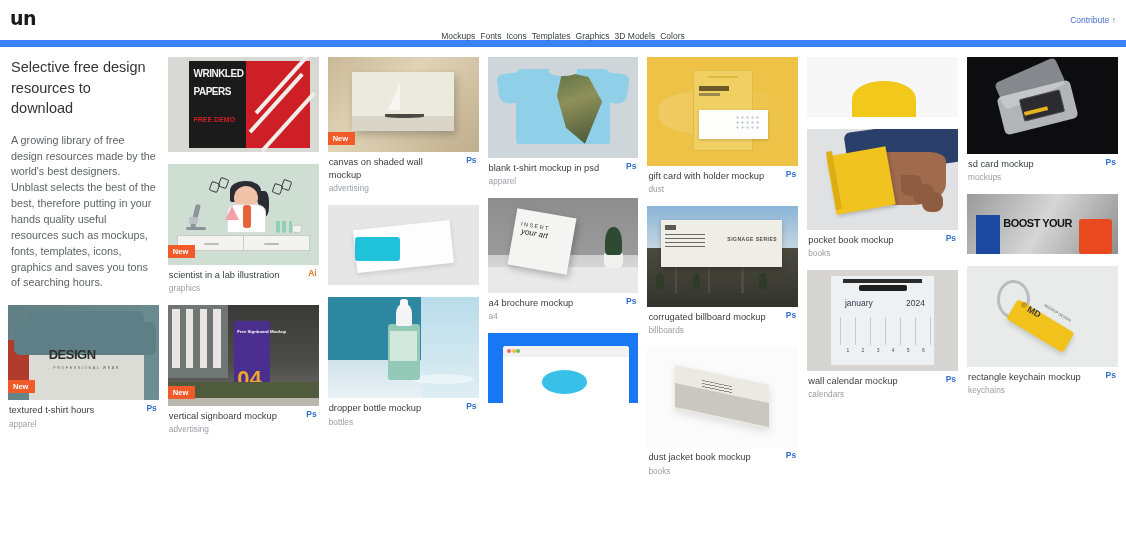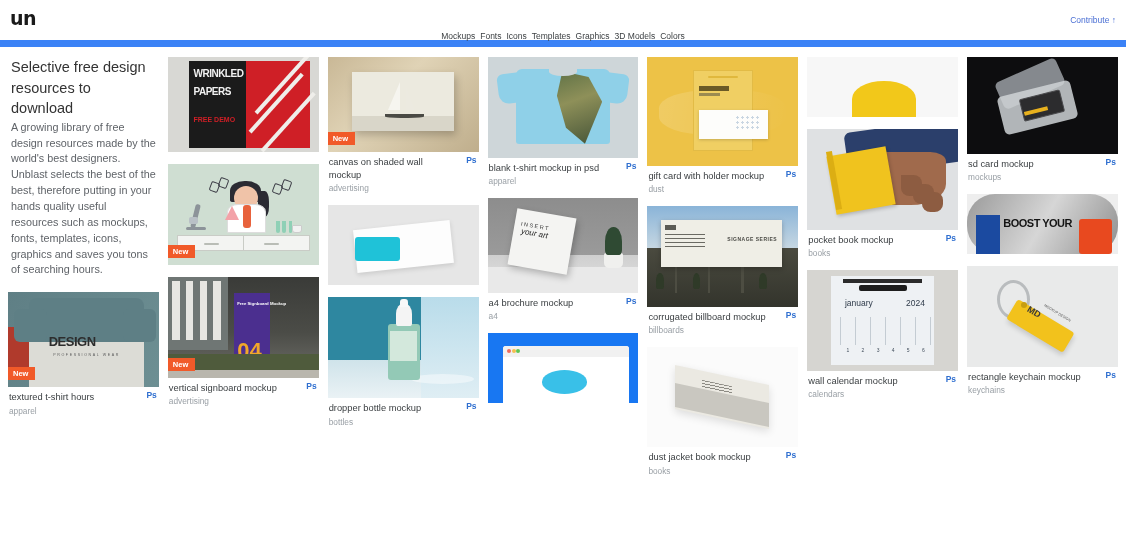--- a/index.html
+++ b/index.html
@@ -85,21 +85,21 @@
     padding-top: 10px;
     height: 477px;
   }
 
   .intro {
     break-inside: avoid;
     margin-bottom: 14px;
     padding: 0 3px;
   }
   .intro h1 {
-    margin: 0 0 1px 0;
+    margin: 0 0 14px 0;
     font-size: 14.5px;
     line-height: 1.42;
     font-weight: 400;
     color: #333;
   }
   .intro p {
     margin: 0;
     font-size: 10.8px;
     line-height: 1.47;
     color: #5f6368;
@@ -297,21 +297,21 @@
   .wp-slash { position: absolute; background: #efeeea; width: 52%; height: 4%; transform: rotate(-48deg); }
 
   
   .br-bg { background: #1877f2; }
   .br-win { left: 10%; top: 18%; right: 6%; bottom: 0; background: #fff; border-radius: 3px 3px 0 0; }
   .br-bar { left: 10%; top: 18%; right: 6%; height: 16%; background: #f1f1f1; border-radius: 3px 3px 0 0; }
   .br-dot { width: 4px; height: 4px; border-radius: 50%; top: 22%; }
   .br-blob { left: 36%; top: 52%; width: 30%; height: 34%; background: #39c0e8; border-radius: 50%; }
 
   
-  .bc-bg { background: linear-gradient(120deg,#9a9a9a,#d6d6d6 50%,#8e8e8e); border-radius: 28px; }
+  .bc-bg { background: linear-gradient(120deg,#9a9a9a,#d6d6d6 50%,#8e8e8e); }
   .bc-blue { left: 6%; top: 34%; width: 16%; height: 66%; background: #1b4aa0; }
   .bc-t { left: 24%; top: 40%; font-size: 11px; font-weight: 700; color: #141414; line-height: 1; letter-spacing: -0.5px; }
   .bc-or { right: 4%; top: 42%; width: 22%; height: 58%; background: #e8491f; border-radius: 3px; }
 
   
   .g-bg-light { background: #e6e6e6; }
   .g-bg-white { background: #f7f7f7; }
   .g-yellow { left: 30%; top: 40%; width: 42%; height: 60%; background: #f2c81a; border-radius: 50% 50% 0 0; }
   .g-doc { left: 18%; top: 24%; width: 64%; height: 54%; background: #fdfdfd; box-shadow: 0 2px 5px rgba(0,0,0,.12); transform: rotate(-6deg); }
   .g-teal { left: 18%; top: 40%; width: 30%; height: 30%; background: #1fc2d8; border-radius: 3px; }
@@ -399,20 +399,25 @@
           <div class="ab sci-coat"></div>
           <div class="ab sci-scarf"></div>
           <div class="ab sci-flask"></div>
           <div class="ab sci-desk"></div>
           <div class="ab sci-deskline"></div>
           <div class="ab sci-handle" style="left:24%;bottom:20%;width:10%"></div>
           <div class="ab sci-handle" style="left:64%;bottom:20%;width:10%"></div>
         </div>
         <div class="badge-new">New</div>
       </div>
+      <div class="meta">
+        <p class="title">scientist in a lab illustration</p>
+        <p class="cat">graphics</p>
+        <span class="fmt ai">Ai</span>
+      </div>
     </div>
 
     <div class="card">
       <div class="thumb" style="height:101px">
         <div class="art sb-bg">
           <div class="ab sb-building"></div>
           <div class="ab sb-col" style="left:3%"></div>
           <div class="ab sb-col" style="left:12%"></div>
           <div class="ab sb-col" style="left:21%"></div>
           <div class="ab sb-col" style="left:30%"></div>

